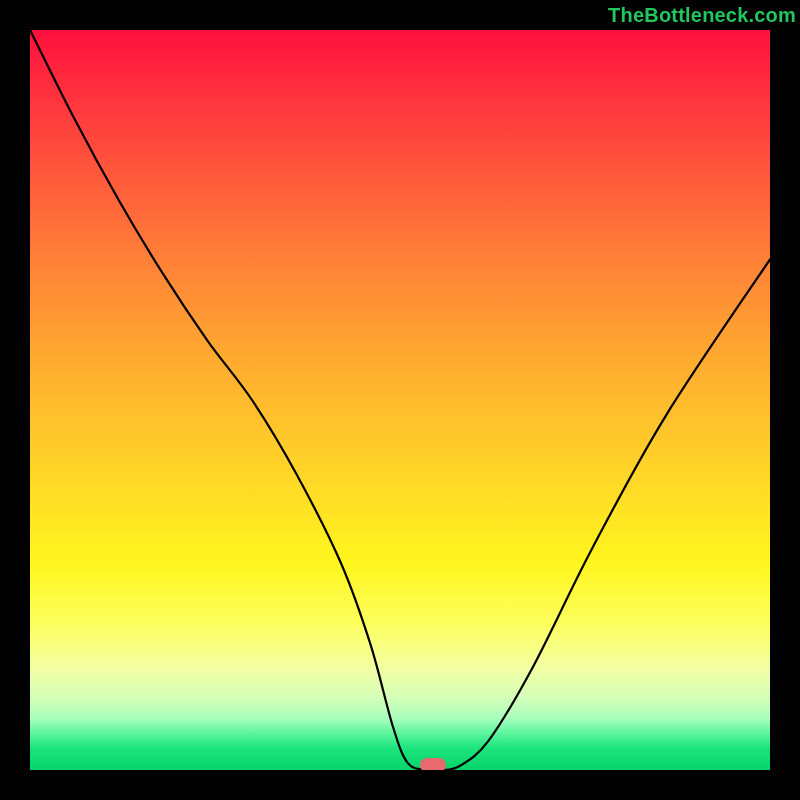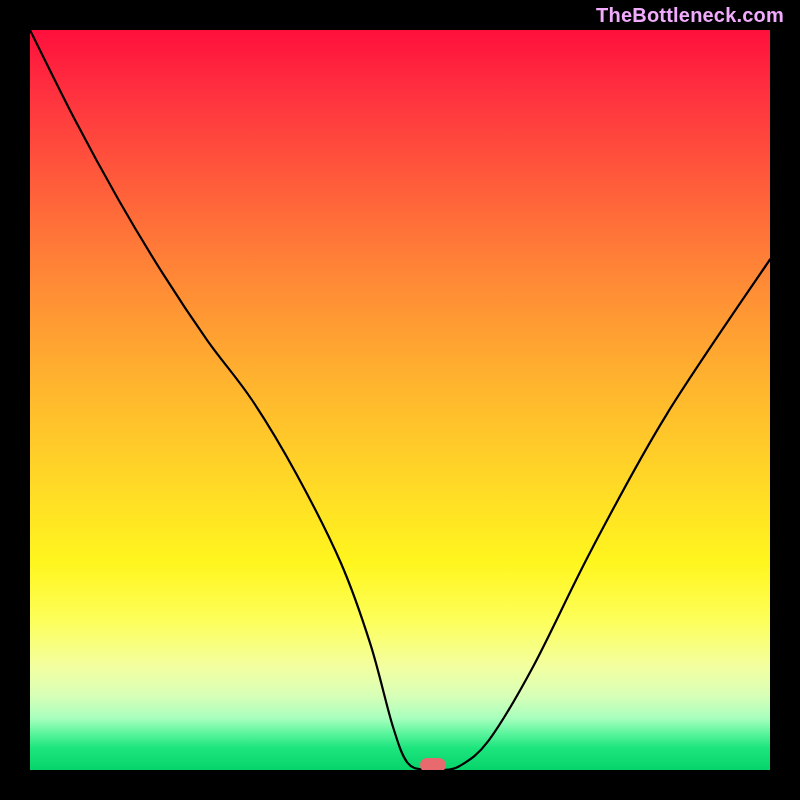--- a/index.html
+++ b/index.html
@@ -13,22 +13,22 @@
   }
   .frame {
     position: relative;
     width: 800px;
     height: 800px;
     background: #000;
   }
   .watermark {
     position: absolute;
     top: 4px;
-    right: 16px;
-    color: #f0abfc;
+    right: 4px;
+    color: #22c55e;
     font-size: 20px;
     font-weight: 600;
     z-index: 10;
     letter-spacing: 0.2px;
   }
   .plot {
     position: absolute;
     left: 30px;
     top: 30px;
     width: 740px;

